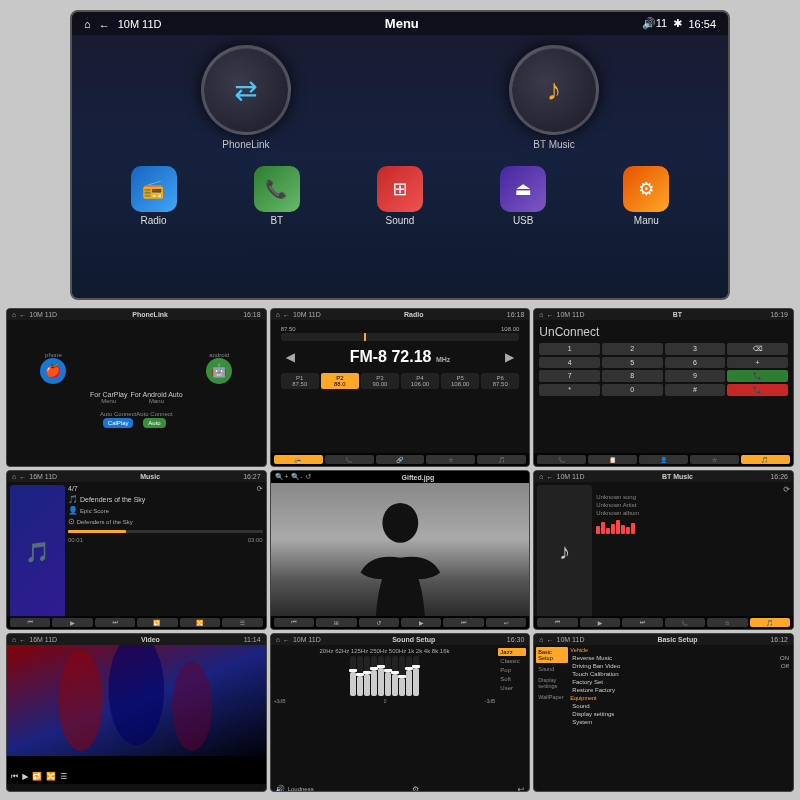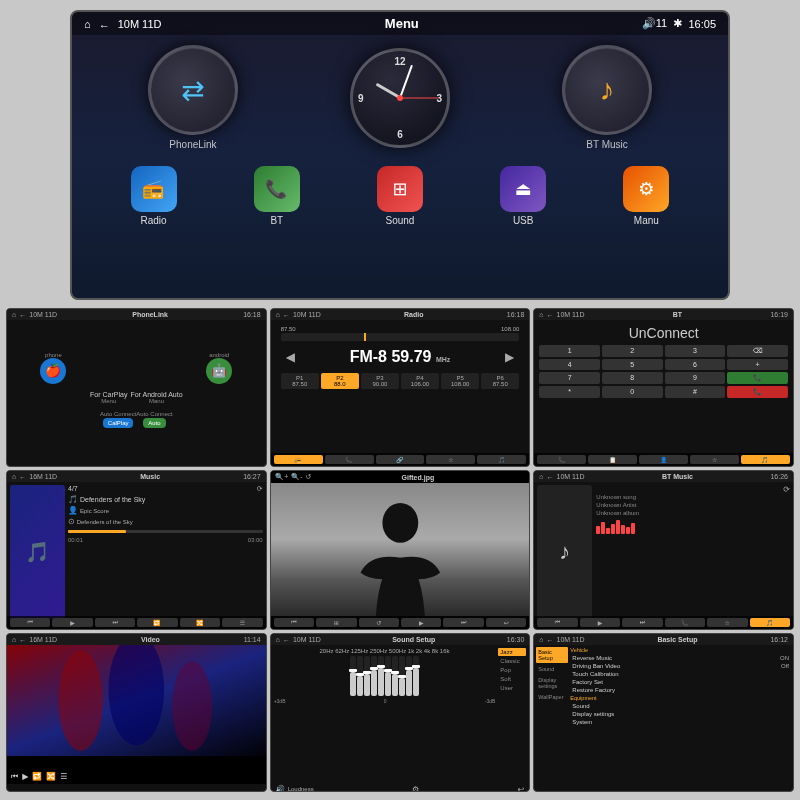--- a/index.html
+++ b/index.html
@@ -281,21 +281,21 @@
       align-items: center;
       padding: 2px 5px;
     }
     .nav-arrow { color: #aaa; font-size: 12px; }
 
     
     .bt-screen .content {
       padding: 3px;
       height: calc(100% - 18px);
     }
-    .bt-title { color: #ccc; font-size: 14px; text-align: center; padding: 2px; }
+    .bt-title { color: #ccc; font-size: 12px; padding: 2px; }
     .numpad {
       display: grid;
       grid-template-columns: repeat(4, 1fr);
       gap: 2px;
       padding: 2px;
     }
     .numpad-key {
       background: #333;
       border-radius: 2px;
       text-align: center;
@@ -504,47 +504,33 @@
       <span style="cursor:pointer;">⌂</span>
       <span style="cursor:pointer;">←</span>
       <span>10M 11D</span>
     </div>
     <div class="top-bar-center">
       <span>Menu</span>
     </div>
     <div class="top-bar-right">
       <span>🔊11</span>
       <span>✱</span>
-      <span>16:05</span>
+      <span>16:54</span>
     </div>
   </div>
 
   <div class="main-content">
 
     <div style="display:flex;flex-direction:column;align-items:center;">
       <div class="circle-app dark">
         <span style="font-size:28px;color:#4fc3f7;">⇄</span>
       </div>
       <span class="circle-label">PhoneLink</span>
     </div>
 
-    <div style="display:flex;flex-direction:column;align-items:center;">
-      <div class="clock-container">
-        <div class="clock-face">
-          <span class="clock-num num-12">12</span>
-          <span class="clock-num num-3">3</span>
-          <span class="clock-num num-6">6</span>
-          <span class="clock-num num-9">9</span>
-          <div class="hand hour-hand"></div>
-          <div class="hand min-hand"></div>
-          <div class="hand sec-hand"></div>
-          <div class="center-dot"></div>
-        </div>
-      </div>
-    </div>
 
     <div style="display:flex;flex-direction:column;align-items:center;">
       <div class="circle-app dark">
         <span style="font-size:30px;color:#f9a825;">♪</span>
       </div>
       <span class="circle-label">BT Music</span>
     </div>
   </div>
 
   <div class="app-icons-row">
@@ -645,21 +631,21 @@
           <span>108.00</span>
         </div>
         <div class="freq-bar">
           <div class="freq-indicator"></div>
         </div>
         <div class="nav-arrows">
           <span class="nav-arrow">◀</span>
           <div style="text-align:center;">
             <div class="freq-display">
               <span>FM-8</span>
-              <span>59.79</span>
+              <span>72.18</span>
               <span class="freq-sub">MHz</span>
             </div>
           </div>
           <span class="nav-arrow">▶</span>
         </div>
         <div class="preset-row">
           <div class="preset-btn">P1<br>87.50</div>
           <div class="preset-btn active">P2<br>88.0</div>
           <div class="preset-btn">P3<br>90.00</div>
           <div class="preset-btn">P4<br>106.00</div>

